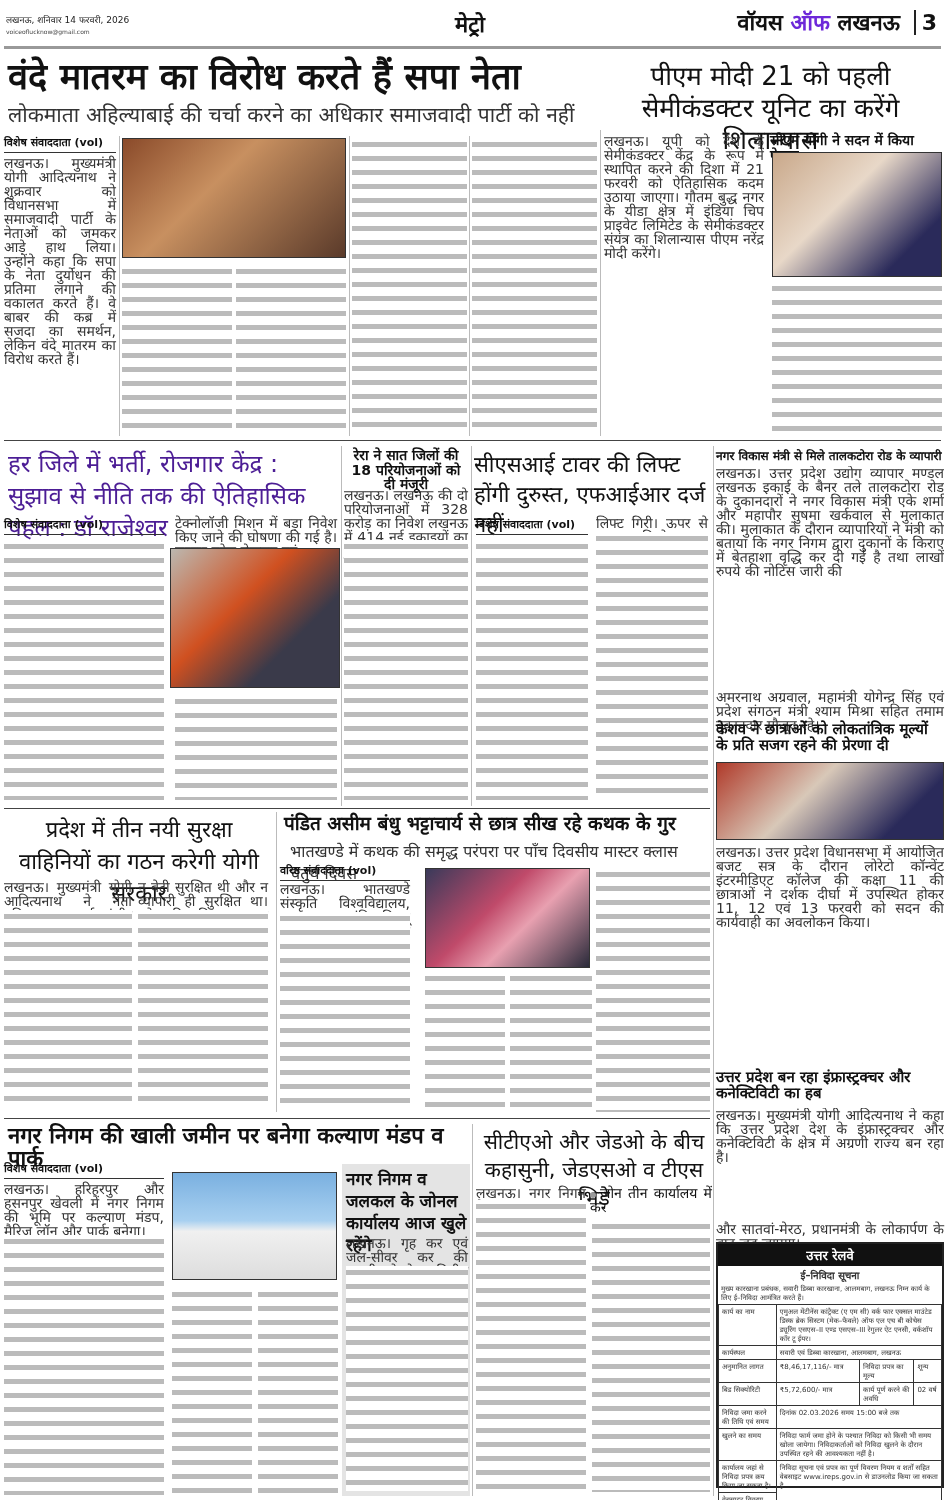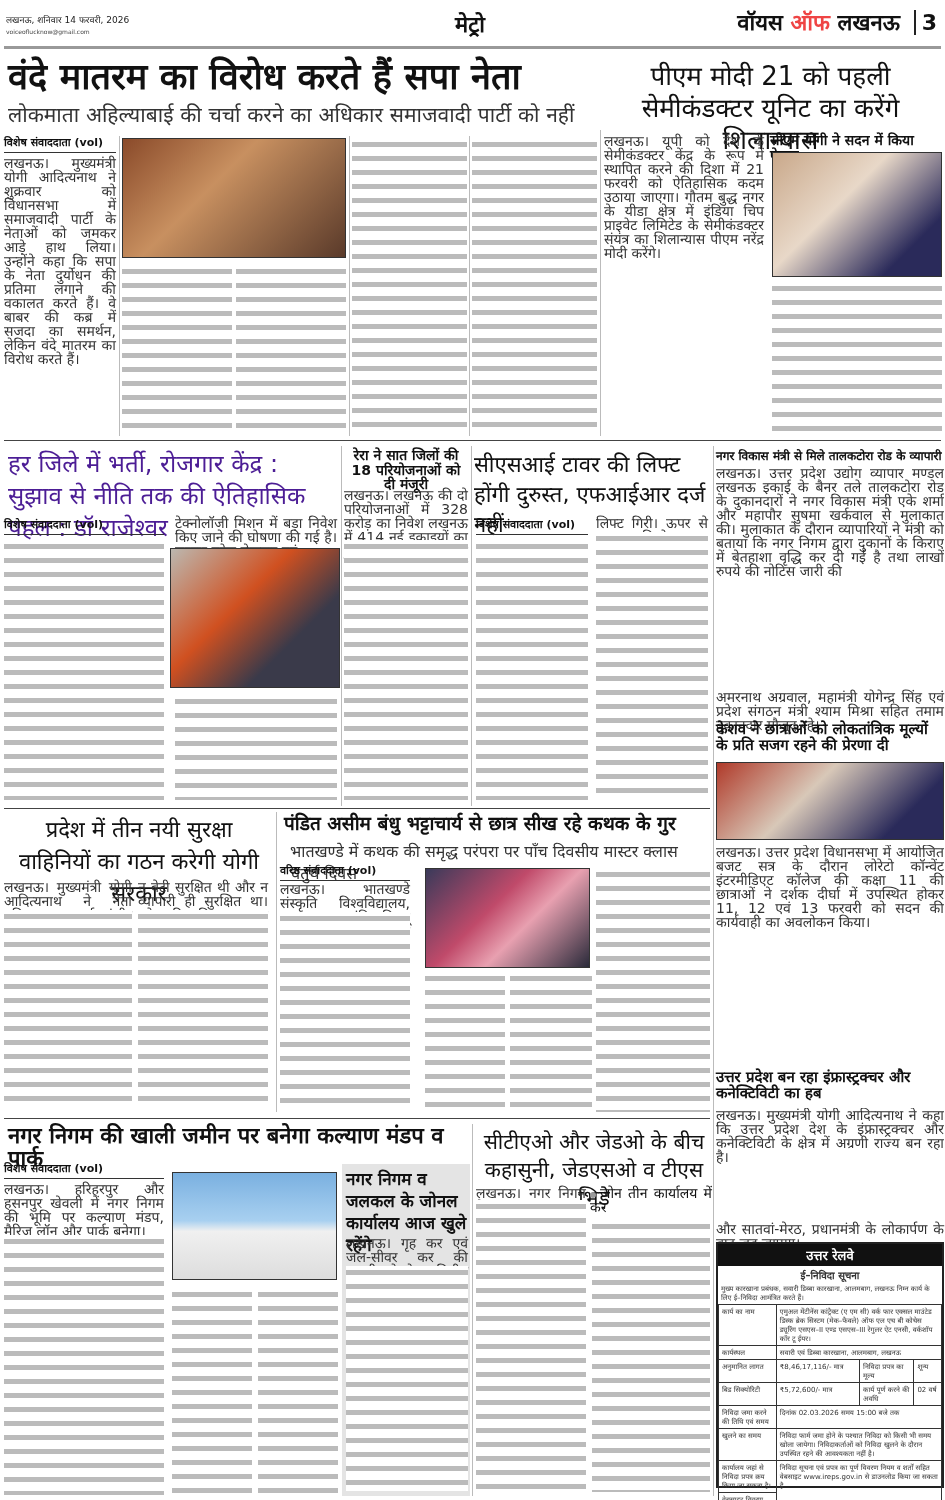--- a/index.html
+++ b/index.html
@@ -2,21 +2,21 @@
 <html><head>
 <meta charset="utf-8">
 <style>
   * { box-sizing: border-box; margin: 0; padding: 0; }
   body { width: 945px; height: 1500px; background: #fff; font-family: "DejaVu Sans", sans-serif; color: #111; position: relative; overflow: hidden; }
   .abs { position: absolute; }
   .masthead-left { left: 6px; top: 14px; font-size: 9px; line-height: 12px; color: #222; }
   .masthead-left .email { font-size: 6px; color: #444; }
   .masthead-center { left: 380px; top: 8px; width: 180px; text-align: center; font-size: 22px; font-weight: bold; }
   .masthead-right { right: 8px; top: 6px; font-size: 22px; font-weight: bold; }
-  .masthead-right .grey { color: #ef4444; }
+  .masthead-right .grey { color: #6d28d9; }
   .page-num { font-size: 22px; font-weight: bold; margin-left: 6px; border-left: 2px solid #222; padding-left: 6px; }
   .rule { left: 4px; right: 4px; top: 46px; height: 3px; background: #999; }
   .h1 { font-weight: bold; color: #111; line-height: 1.05; }
   .sub { color: #333; }
   .byline { font-size: 11px; font-weight: bold; border-bottom: 1px solid #333; padding-bottom: 3px; }
   .body-text { font-size: 14px; line-height: 14px; color: #333; text-align: justify; }
   .lines { background: repeating-linear-gradient(#fff 0 4px, #bbb 4px 9px, #fff 9px 14px); }
   .photo { background: linear-gradient(135deg, #8a4a2a, #c89060 40%, #5a3a2a); border: 1px solid #333; }
   .photo.modi { background: linear-gradient(135deg, #c9a88a, #e8d8c8 40%, #2a2a5a 80%); }
   .photo.minister { background: linear-gradient(135deg, #bcb8b0, #d05020 40%, #3a3a4a 70%); }

